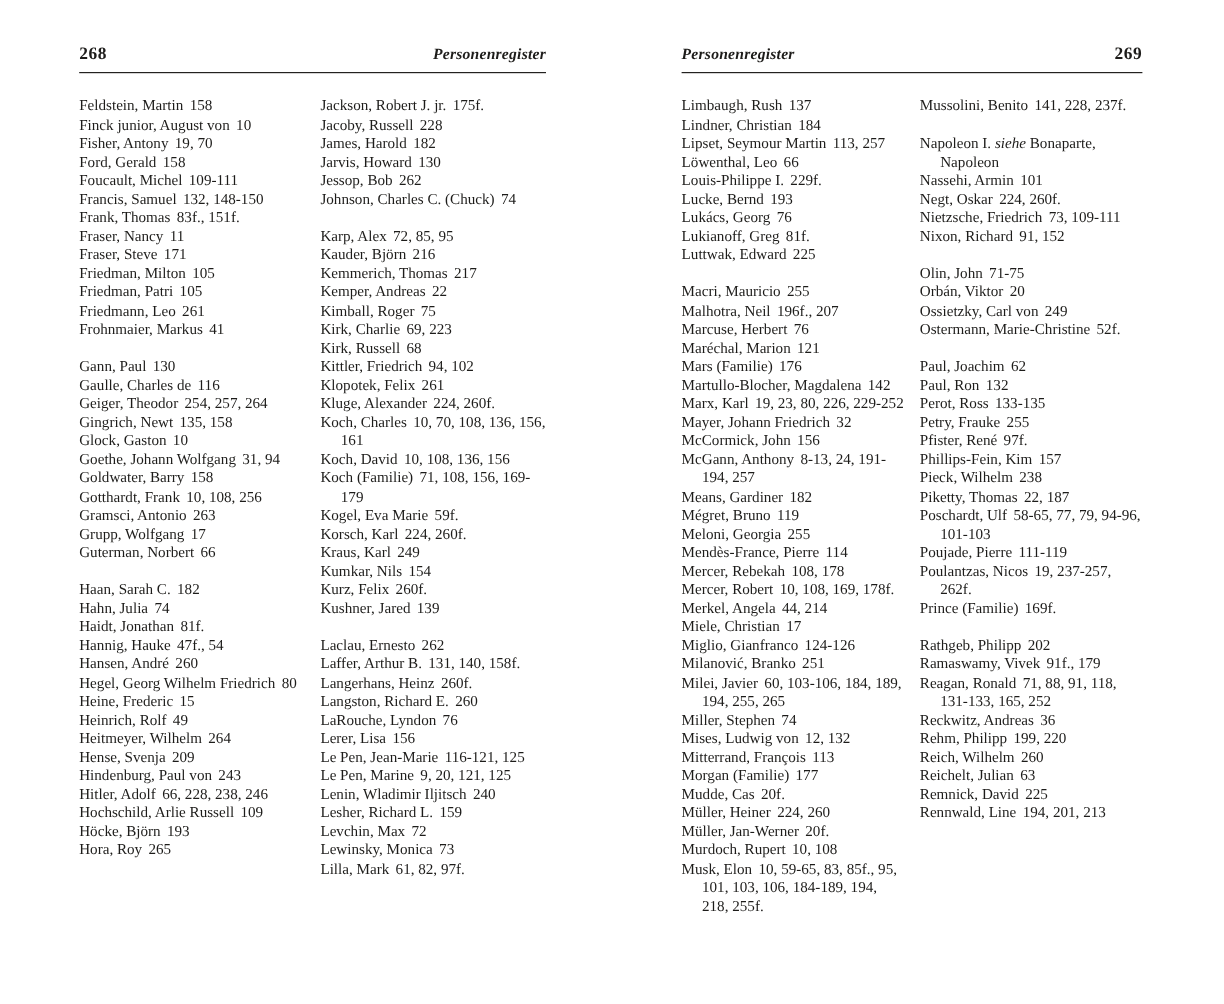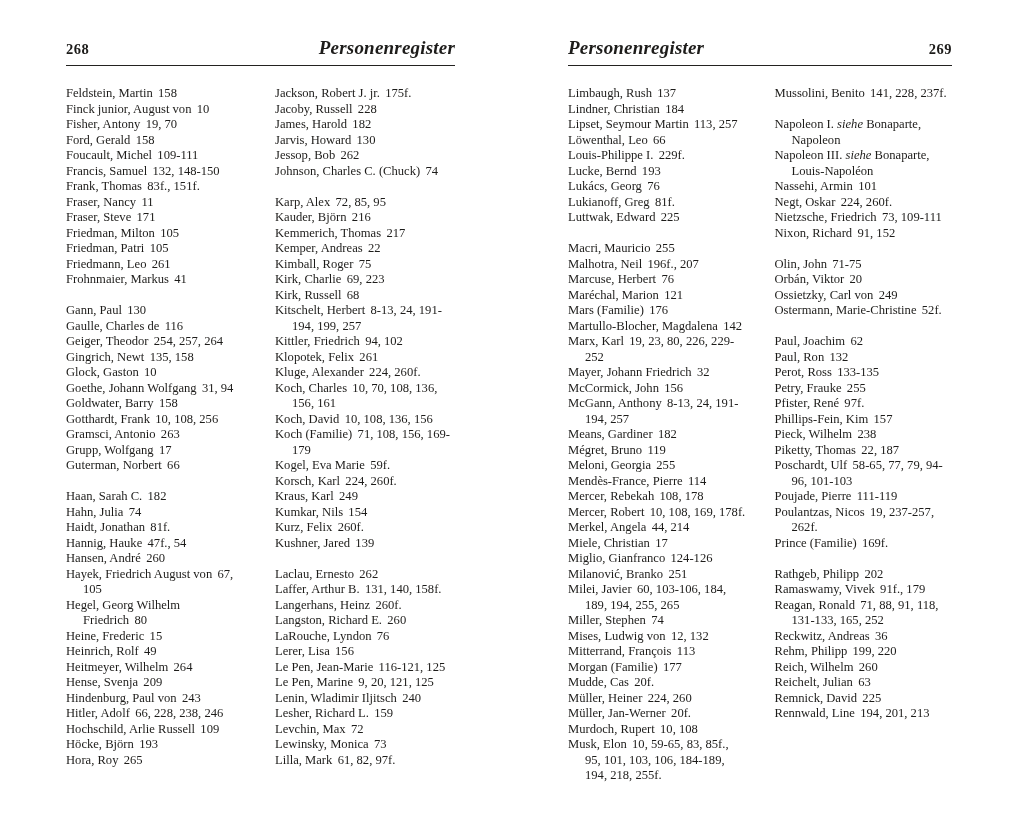--- a/index.html
+++ b/index.html
@@ -31,29 +31,29 @@
     align-items: baseline;
     border-bottom: 1.5px solid #232220;
     padding-bottom: 6px;
   }
   .page-num {
     font-size: 14.5px;
     font-weight: bold;
     letter-spacing: 0.5px;
   }
   .page-title {
-    font-size: 19px;
+    font-size: 13px;
     font-weight: bold;
     font-style: italic;
     letter-spacing: 0.2px;
   }
 
   .cols {
     display: flex;
-    gap: 29px;
+    gap: 13px;
     margin-top: 20px;
   }
   .col {
     flex: 1 1 0;
     font-size: 12.6px;
     line-height: 15.5px;
   }
   .group + .group { margin-top: 15.5px; }
   .entry {
     padding-left: 17px;
@@ -101,21 +101,20 @@
             <div class="entry"><span class="ename">Gramsci, Antonio</span><span class="epages">263</span></div>
             <div class="entry"><span class="ename">Grupp, Wolfgang</span><span class="epages">17</span></div>
             <div class="entry"><span class="ename">Guterman, Norbert</span><span class="epages">66</span></div>
           </div>
           <div class="group">
             <div class="entry"><span class="ename">Haan, Sarah C.</span><span class="epages">182</span></div>
             <div class="entry"><span class="ename">Hahn, Julia</span><span class="epages">74</span></div>
             <div class="entry"><span class="ename">Haidt, Jonathan</span><span class="epages">81f.</span></div>
             <div class="entry"><span class="ename">Hannig, Hauke</span><span class="epages">47f., 54</span></div>
             <div class="entry"><span class="ename">Hansen, André</span><span class="epages">260</span></div>
-            <div class="entry"><span class="ename">Hayek, Friedrich August von</span><span class="epages">67, 105</span></div>
             <div class="entry"><span class="ename">Hegel, Georg Wilhelm Friedrich</span><span class="epages">80</span></div>
             <div class="entry"><span class="ename">Heine, Frederic</span><span class="epages">15</span></div>
             <div class="entry"><span class="ename">Heinrich, Rolf</span><span class="epages">49</span></div>
             <div class="entry"><span class="ename">Heitmeyer, Wilhelm</span><span class="epages">264</span></div>
             <div class="entry"><span class="ename">Hense, Svenja</span><span class="epages">209</span></div>
             <div class="entry"><span class="ename">Hindenburg, Paul von</span><span class="epages">243</span></div>
             <div class="entry"><span class="ename">Hitler, Adolf</span><span class="epages">66, 228, 238, 246</span></div>
             <div class="entry"><span class="ename">Hochschild, Arlie Russell</span><span class="epages">109</span></div>
             <div class="entry"><span class="ename">Höcke, Björn</span><span class="epages">193</span></div>
             <div class="entry"><span class="ename">Hora, Roy</span><span class="epages">265</span></div>
@@ -131,21 +130,20 @@
             <div class="entry"><span class="ename">Johnson, Charles C. (Chuck)</span><span class="epages">74</span></div>
           </div>
           <div class="group">
             <div class="entry"><span class="ename">Karp, Alex</span><span class="epages">72, 85, 95</span></div>
             <div class="entry"><span class="ename">Kauder, Björn</span><span class="epages">216</span></div>
             <div class="entry"><span class="ename">Kemmerich, Thomas</span><span class="epages">217</span></div>
             <div class="entry"><span class="ename">Kemper, Andreas</span><span class="epages">22</span></div>
             <div class="entry"><span class="ename">Kimball, Roger</span><span class="epages">75</span></div>
             <div class="entry"><span class="ename">Kirk, Charlie</span><span class="epages">69, 223</span></div>
             <div class="entry"><span class="ename">Kirk, Russell</span><span class="epages">68</span></div>
-            <div class="entry"><span class="ename">Kitschelt, Herbert</span><span class="epages">8-13, 24, 191-194, 199, 257</span></div>
             <div class="entry"><span class="ename">Kittler, Friedrich</span><span class="epages">94, 102</span></div>
             <div class="entry"><span class="ename">Klopotek, Felix</span><span class="epages">261</span></div>
             <div class="entry"><span class="ename">Kluge, Alexander</span><span class="epages">224, 260f.</span></div>
             <div class="entry"><span class="ename">Koch, Charles</span><span class="epages">10, 70, 108, 136, 156, 161</span></div>
             <div class="entry"><span class="ename">Koch, David</span><span class="epages">10, 108, 136, 156</span></div>
             <div class="entry"><span class="ename">Koch (Familie)</span><span class="epages">71, 108, 156, 169-179</span></div>
             <div class="entry"><span class="ename">Kogel, Eva Marie</span><span class="epages">59f.</span></div>
             <div class="entry"><span class="ename">Korsch, Karl</span><span class="epages">224, 260f.</span></div>
             <div class="entry"><span class="ename">Kraus, Karl</span><span class="epages">249</span></div>
             <div class="entry"><span class="ename">Kumkar, Nils</span><span class="epages">154</span></div>
@@ -221,21 +219,20 @@
             <div class="entry"><span class="ename">Murdoch, Rupert</span><span class="epages">10, 108</span></div>
             <div class="entry"><span class="ename">Musk, Elon</span><span class="epages">10, 59-65, 83, 85f., 95, 101, 103, 106, 184-189, 194, 218, 255f.</span></div>
           </div>
         </div>
       <div class="col">
           <div class="group">
             <div class="entry"><span class="ename">Mussolini, Benito</span><span class="epages">141, 228, 237f.</span></div>
           </div>
           <div class="group">
             <div class="entry"><span class="ename">Napoleon I.</span> <span class="esee">siehe</span> <span class="eref">Bonaparte, Napoleon</span></div>
-            <div class="entry"><span class="ename">Napoleon III.</span> <span class="esee">siehe</span> <span class="eref">Bonaparte, Louis-Napoléon</span></div>
             <div class="entry"><span class="ename">Nassehi, Armin</span><span class="epages">101</span></div>
             <div class="entry"><span class="ename">Negt, Oskar</span><span class="epages">224, 260f.</span></div>
             <div class="entry"><span class="ename">Nietzsche, Friedrich</span><span class="epages">73, 109-111</span></div>
             <div class="entry"><span class="ename">Nixon, Richard</span><span class="epages">91, 152</span></div>
           </div>
           <div class="group">
             <div class="entry"><span class="ename">Olin, John</span><span class="epages">71-75</span></div>
             <div class="entry"><span class="ename">Orbán, Viktor</span><span class="epages">20</span></div>
             <div class="entry"><span class="ename">Ossietzky, Carl von</span><span class="epages">249</span></div>
             <div class="entry"><span class="ename">Ostermann, Marie-Christine</span><span class="epages">52f.</span></div>

